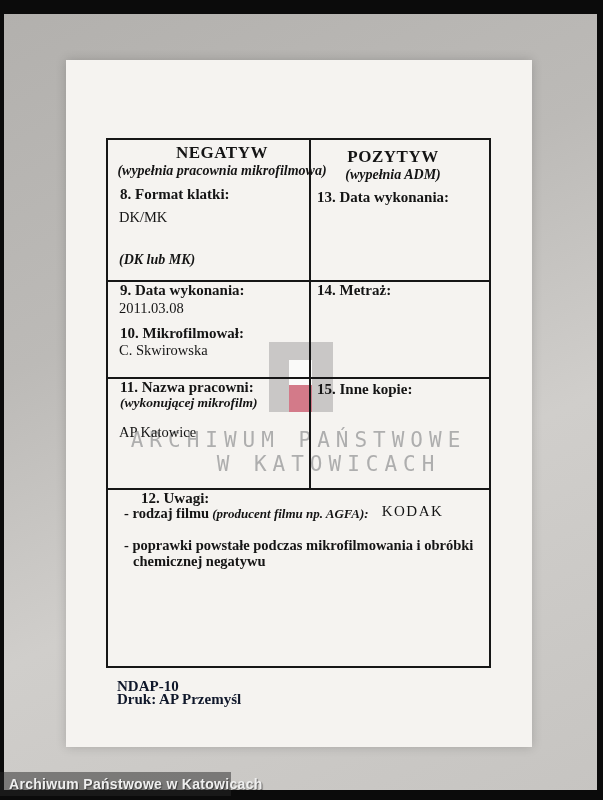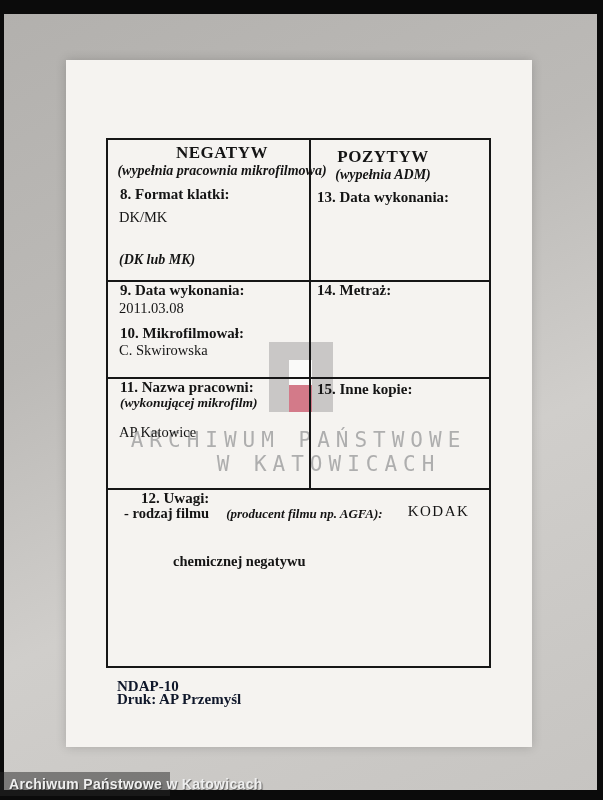--- a/index.html
+++ b/index.html
@@ -36,35 +36,35 @@
     position:absolute;left:40px;top:78px;width:385px;height:530px;
     border:2px solid #161616;box-sizing:border-box;z-index:3;color:#141414;
   }
   .tline{position:absolute;background:#161616;}
   .vline{left:201px;top:0;width:2px;height:348px;}
   .hline1{left:0;top:140px;width:100%;height:2px;}
   .hline2{left:0;top:237px;width:100%;height:2px;}
   .hline3{left:0;top:348px;width:100%;height:2px;}
   .cell-text{position:absolute;white-space:nowrap;line-height:1.15;}
   .col-head{width:228px;text-align:center;}
-  .col-head.right{left:193px;width:164px;}
+  .col-head.right{left:203px;width:164px;}
   .head-title{font-size:17px;font-weight:700;letter-spacing:0.5px;}
   .head-sub{font-size:14px;font-style:italic;font-weight:700;}
   .lbl{font-weight:700;font-size:15px;}
   .val{font-size:14.5px;}
   .hint{font-style:italic;font-weight:700;font-size:14px;}
   .sublbl{font-style:italic;font-weight:700;font-size:13.5px;}
   .b-bold{font-weight:700;font-size:14.5px;}
-  .b-italic{font-style:italic;font-weight:700;font-size:13px;margin-left:17px;}
-  .kodak{font-size:15px;letter-spacing:1.5px;margin-left:25px;position:relative;top:-2px;}
+  .b-italic{font-style:italic;font-weight:700;font-size:13px;margin-left:3px;}
+  .kodak{font-size:15px;letter-spacing:1.5px;margin-left:13px;position:relative;top:-2px;}
   
   .paper-footer{position:absolute;left:51px;top:620px;font-size:15px;line-height:13px;color:#0f172a;z-index:3;font-weight:bold;}
   
   .bar{
-    position:absolute;left:0;top:772px;width:170px;height:24px;
+    position:absolute;left:0;top:772px;width:231px;height:24px;
     background:rgba(40,40,40,0.5);z-index:5;display:flex;align-items:center;
   }
   .bar span{
     font-family:"Liberation Sans", sans-serif;font-weight:700;font-size:14px;
     color:#efefef;padding-left:9px;white-space:nowrap;
     text-shadow:1px 1px 1px rgba(0,0,0,0.55);letter-spacing:0.3px;
   }
 </style>
 </head>
 <body>
@@ -114,21 +114,22 @@
 
     <div class="cell-text lbl" style="left:12px;top:239px;">11. Nazwa pracowni:</div>
     <div class="cell-text sublbl" style="left:12px;top:255px;">(wykonującej mikrofilm)</div>
     <div class="cell-text val" style="left:11px;top:284px;">AP Katowice</div>
     <div class="cell-text lbl" style="left:209px;top:241px;">15. Inne kopie:</div>
 
     <div class="cell-text lbl" style="left:9px;top:350px;margin-left:24px;">12. Uwagi:</div>
     <div class="cell-text" style="left:16px;top:364px;">
       <span class="b-bold">- rodzaj filmu</span><span class="b-italic">(producent filmu np. AGFA):</span><span class="kodak">KODAK</span>
     </div>
-    <div class="cell-text b-bold" style="left:25px;top:413px;margin-left:40px;">chemicznej negatywu</div>
+    <div class="cell-text b-bold" style="left:16px;top:397px;">- poprawki powstałe podczas mikrofilmowania i obróbki</div>
+    <div class="cell-text b-bold" style="left:25px;top:413px;">chemicznej negatywu</div>
   </div>
 
   <div class="paper-footer">
     <div>NDAP-10</div>
     <div>Druk: AP Przemyśl</div>
   </div>
 </div>
 
 <div class="bar">
   <span style="color: rgb(239, 239, 239);">Archiwum Państwowe w Katowicach</span>

